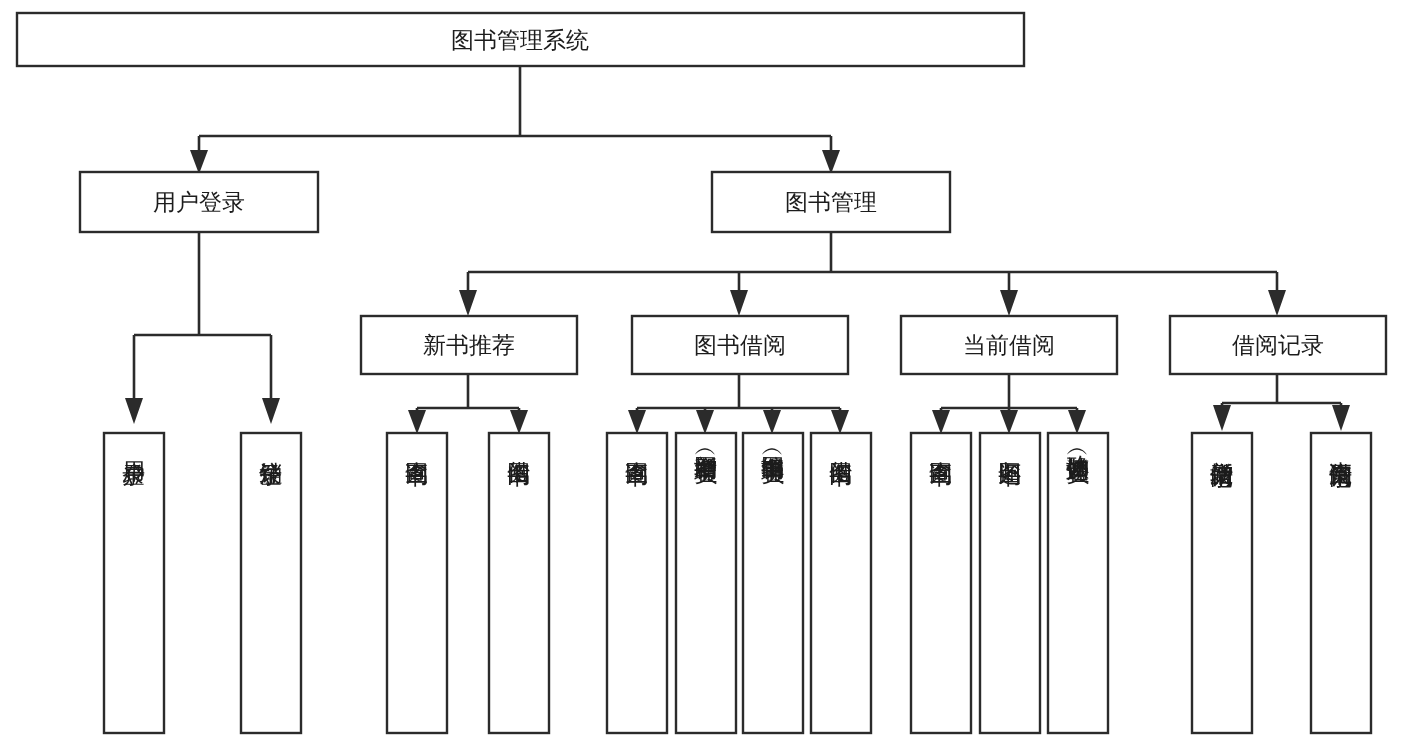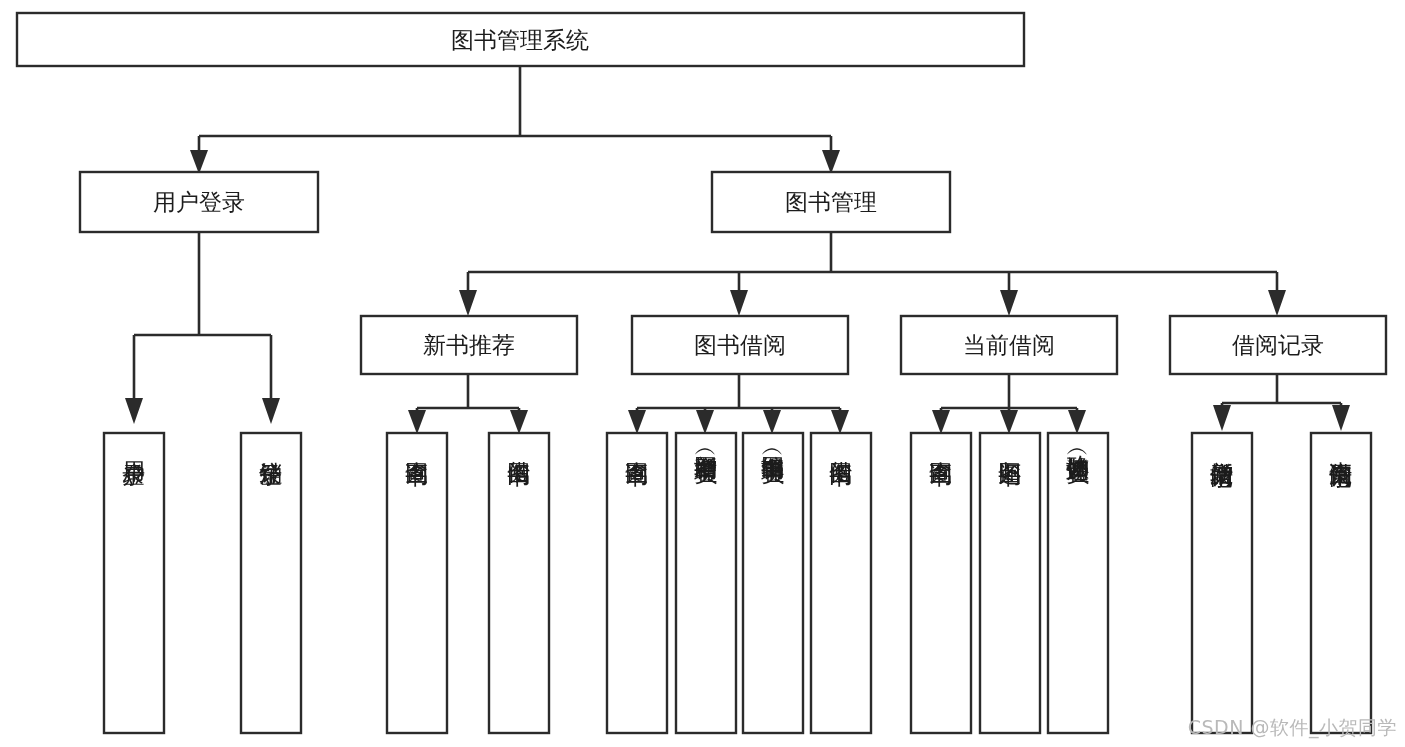--- a/index.html
+++ b/index.html
@@ -270,15 +270,14 @@
     <span>确认归还（管理员）</span>
   </div>
 
   <div class="vleaf" style="left:1192px; top:443px; width:60px; height:285px;">
     <span>新增借阅记录</span>
   </div>
   <div class="vleaf" style="left:1311px; top:443px; width:60px; height:285px;">
     <span>查询借阅记录</span>
   </div>
 
-  <div class="watermark">CSDN @软件_小贺同学</div>
 
 </div>
 
 </body></html>

